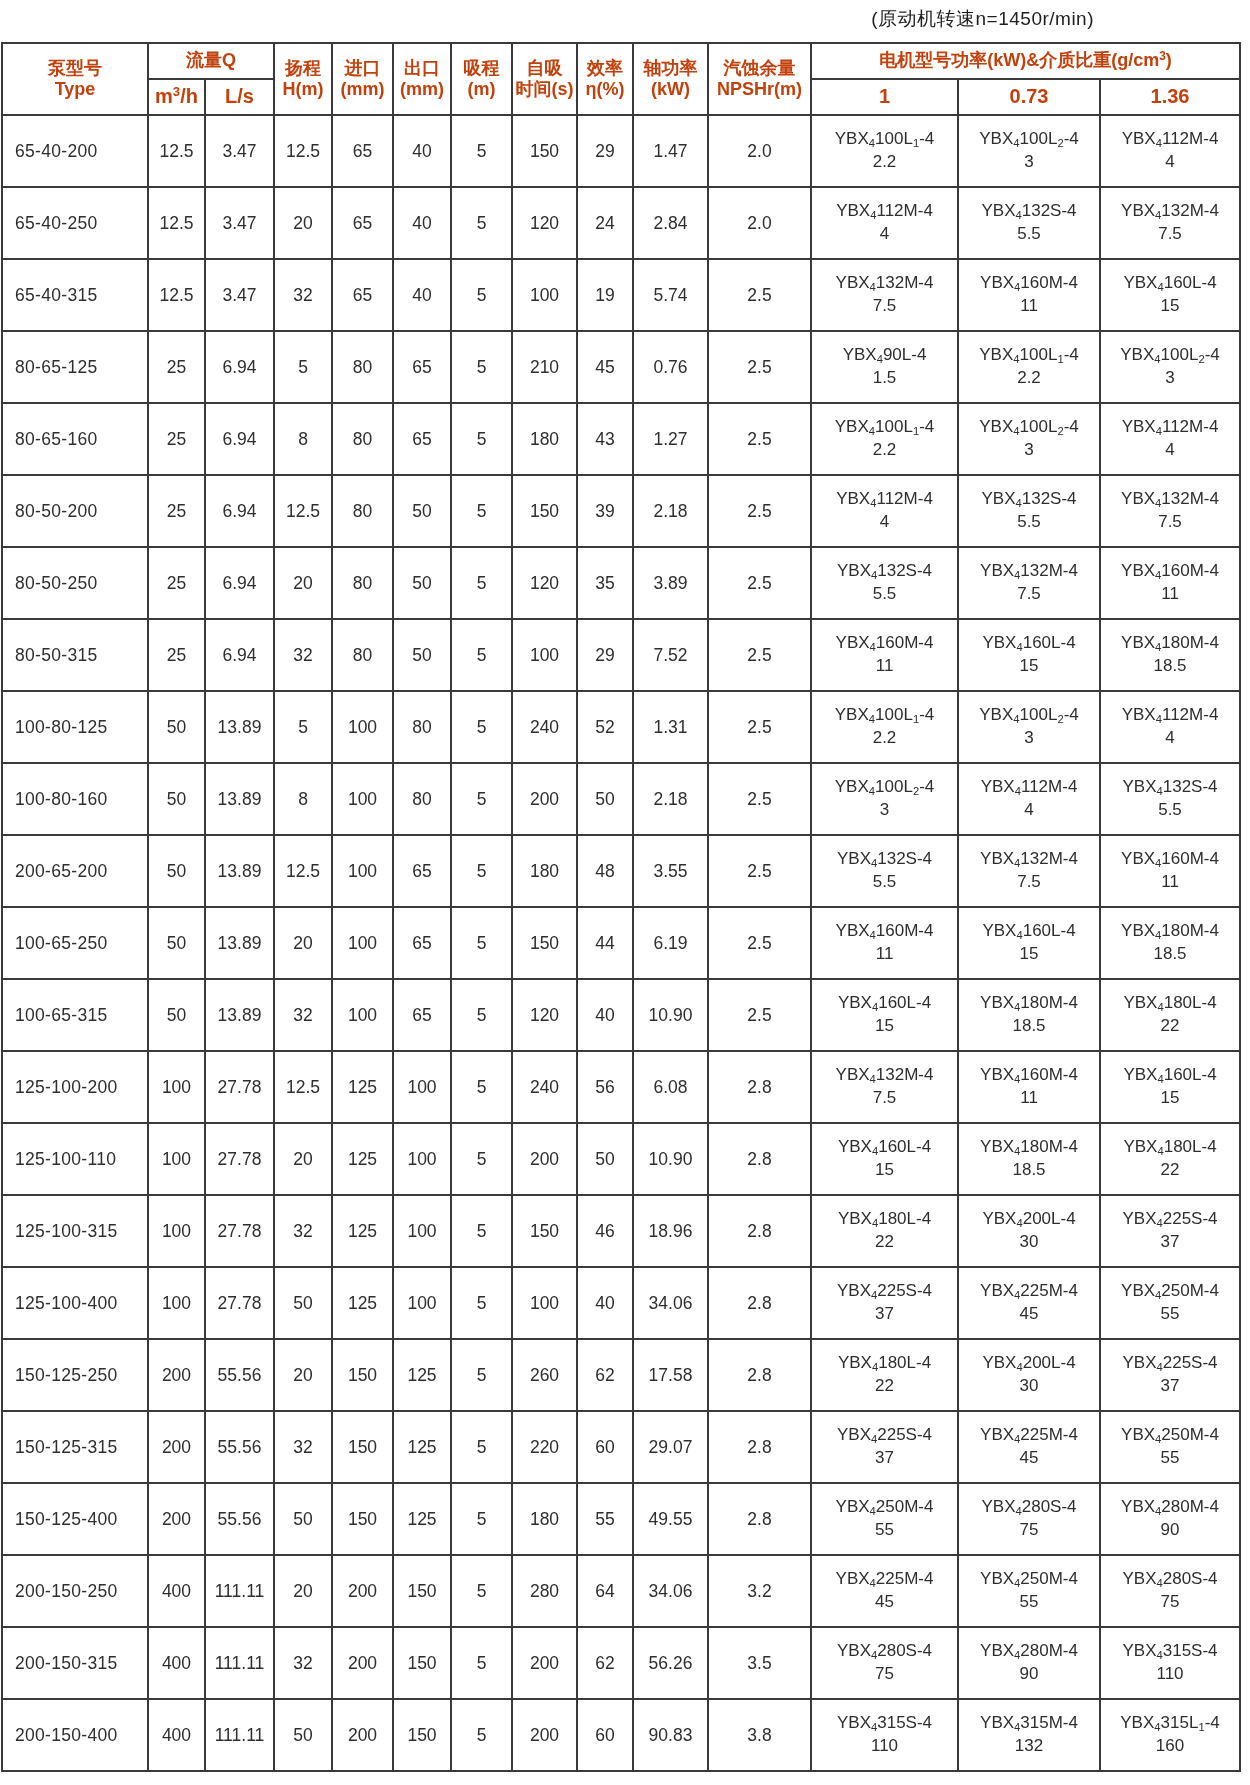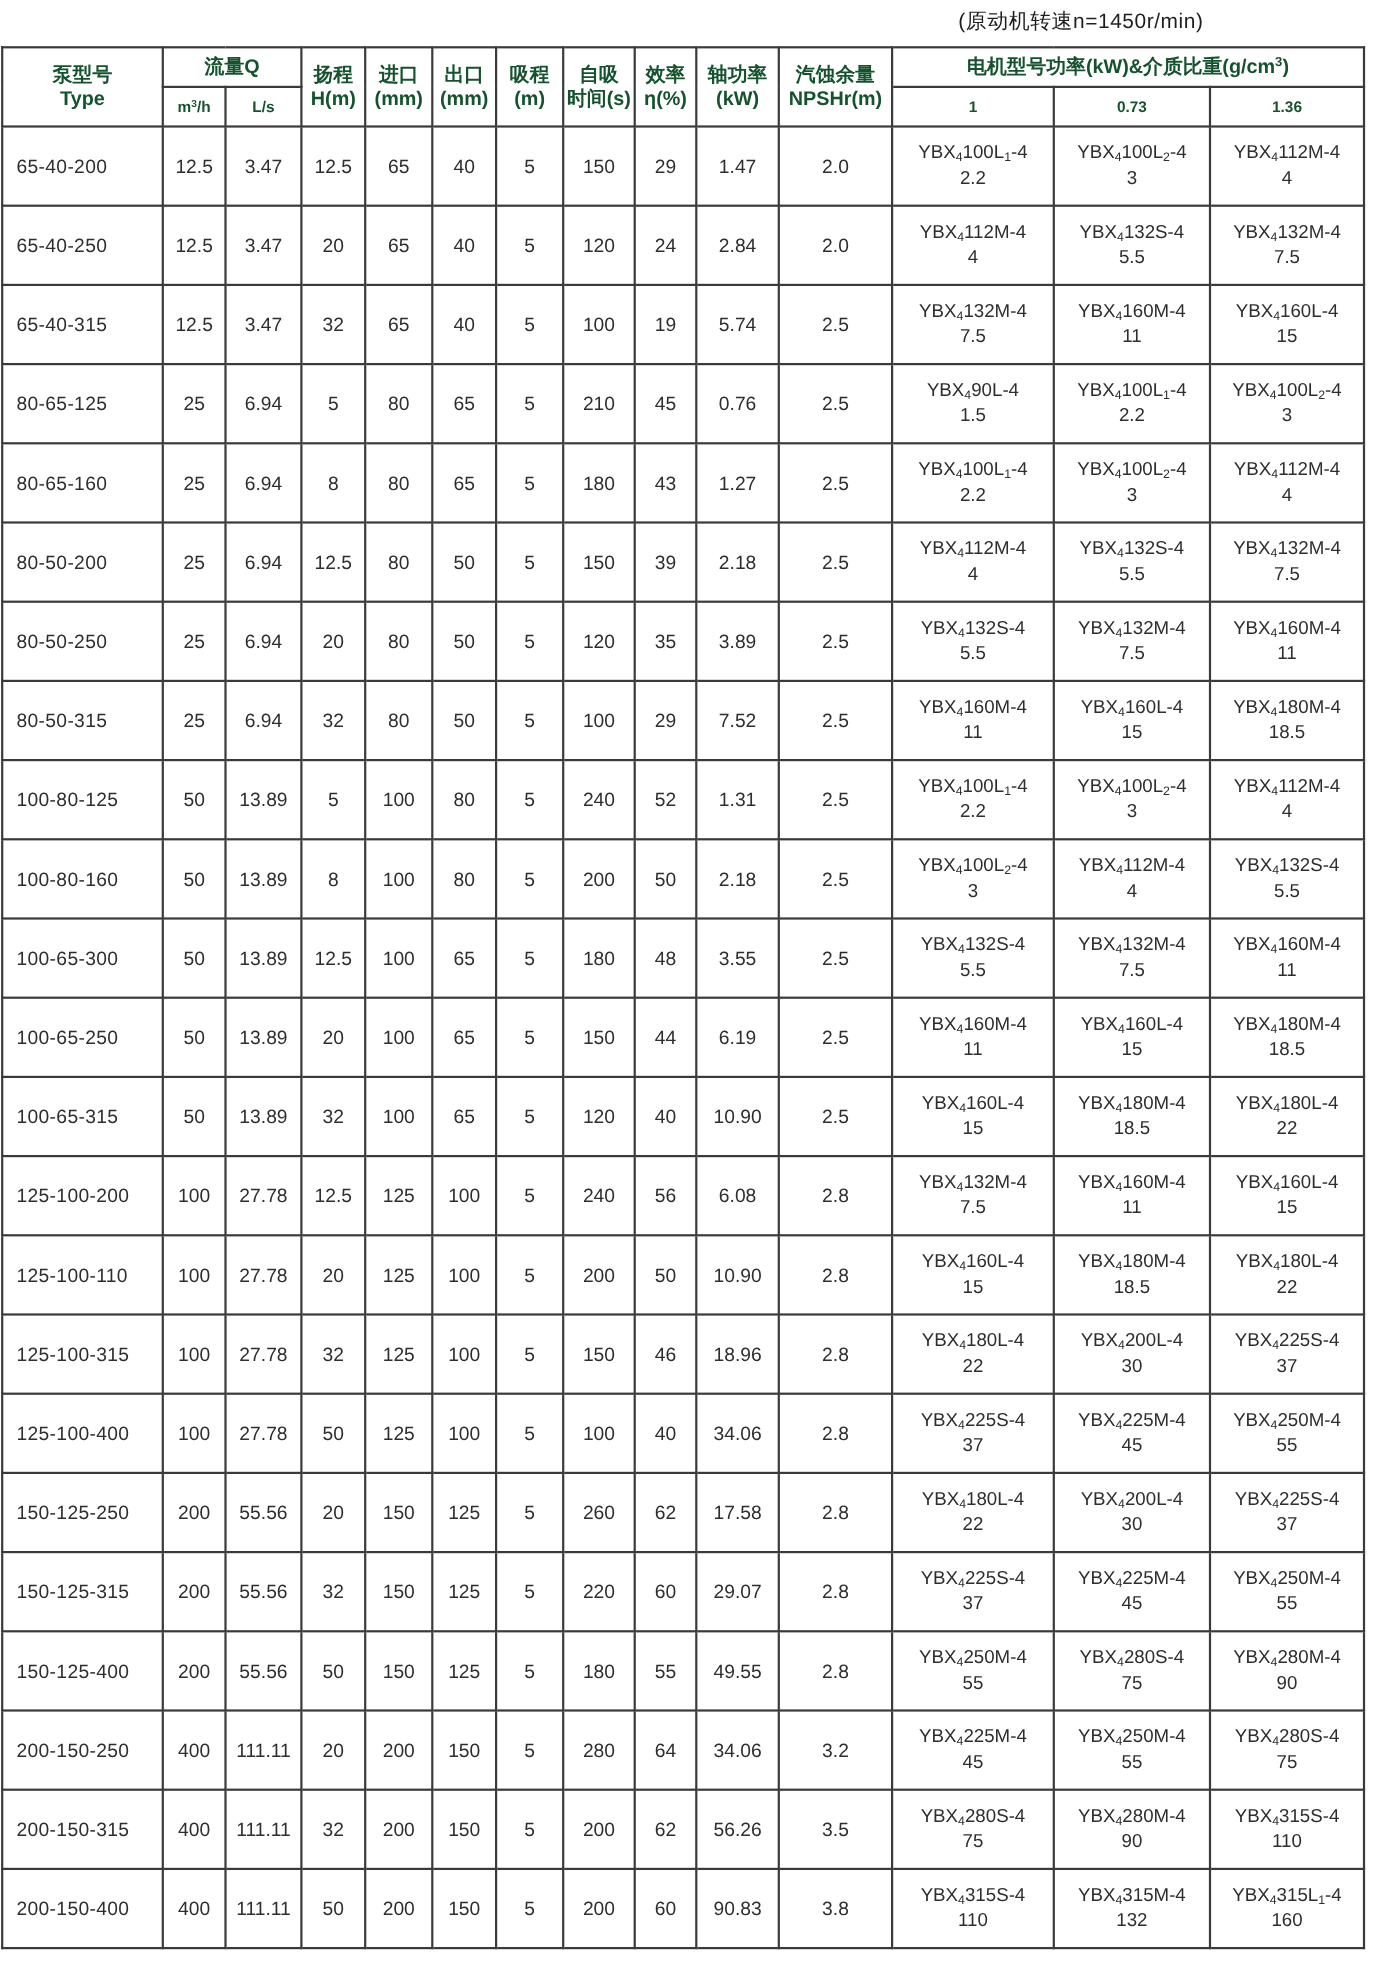--- a/index.html
+++ b/index.html
@@ -2,23 +2,23 @@
 <html><head>
 <meta charset="utf-8">
 <style>
   html,body{margin:0;padding:0;background:#ffffff;}
   body{width:1250px;height:1785px;font-family:"Liberation Sans","DejaVu Sans",sans-serif;color:#2b2b2b;}
   .page{position:relative;width:1250px;height:1785px;background:#fff;overflow:hidden;}
   .title{position:absolute;top:6px;right:156px;font-size:19px;letter-spacing:0.5px;color:#1e1e1e;white-space:nowrap;}
   table.spec{position:absolute;top:42px;left:1px;width:1238px;border-collapse:collapse;table-layout:fixed;
              border:2px solid #3a3a3a;}
   th,td{border:2px solid #3a3a3a;text-align:center;vertical-align:middle;padding:0;overflow:hidden;}
-  thead th{font-weight:bold;font-size:18px;line-height:1.18;color:#14532d;}
+  thead th{font-weight:bold;font-size:18px;line-height:1.18;color:#c2410c;}
   thead tr.h1 th{height:34px;}
-  thead tr.h2 th{height:34px;font-size:14px;}
+  thead tr.h2 th{height:34px;font-size:20px;}
   thead th .ln{display:block;}
   tbody td{height:70px;font-size:17.5px;color:#2e2e2e;line-height:1.3;}
   tbody td.type-cell{text-align:left;padding-left:12px;letter-spacing:0.3px;}
   tbody td.motor-cell{font-size:17px;line-height:1.35;}
   sub{font-size:66%;vertical-align:-0.25em;line-height:0;}
   sup{font-size:66%;vertical-align:0.5em;line-height:0;}
 </style>
 </head>
 <body>
 
@@ -246,21 +246,21 @@
           <td>5</td>
           <td>200</td>
           <td>50</td>
           <td>2.18</td>
           <td>2.5</td>
           <td class="motor-cell">YBX<sub>4</sub>100L<sub>2</sub>-4<br>3</td>
           <td class="motor-cell">YBX<sub>4</sub>112M-4<br>4</td>
           <td class="motor-cell">YBX<sub>4</sub>132S-4<br>5.5</td>
         </tr>
         <tr>
-          <td class="type-cell">100-65-300</td>
+          <td class="type-cell">200-65-200</td>
           <td>50</td>
           <td>13.89</td>
           <td>12.5</td>
           <td>100</td>
           <td>65</td>
           <td>5</td>
           <td>180</td>
           <td>48</td>
           <td>3.55</td>
           <td>2.5</td>

